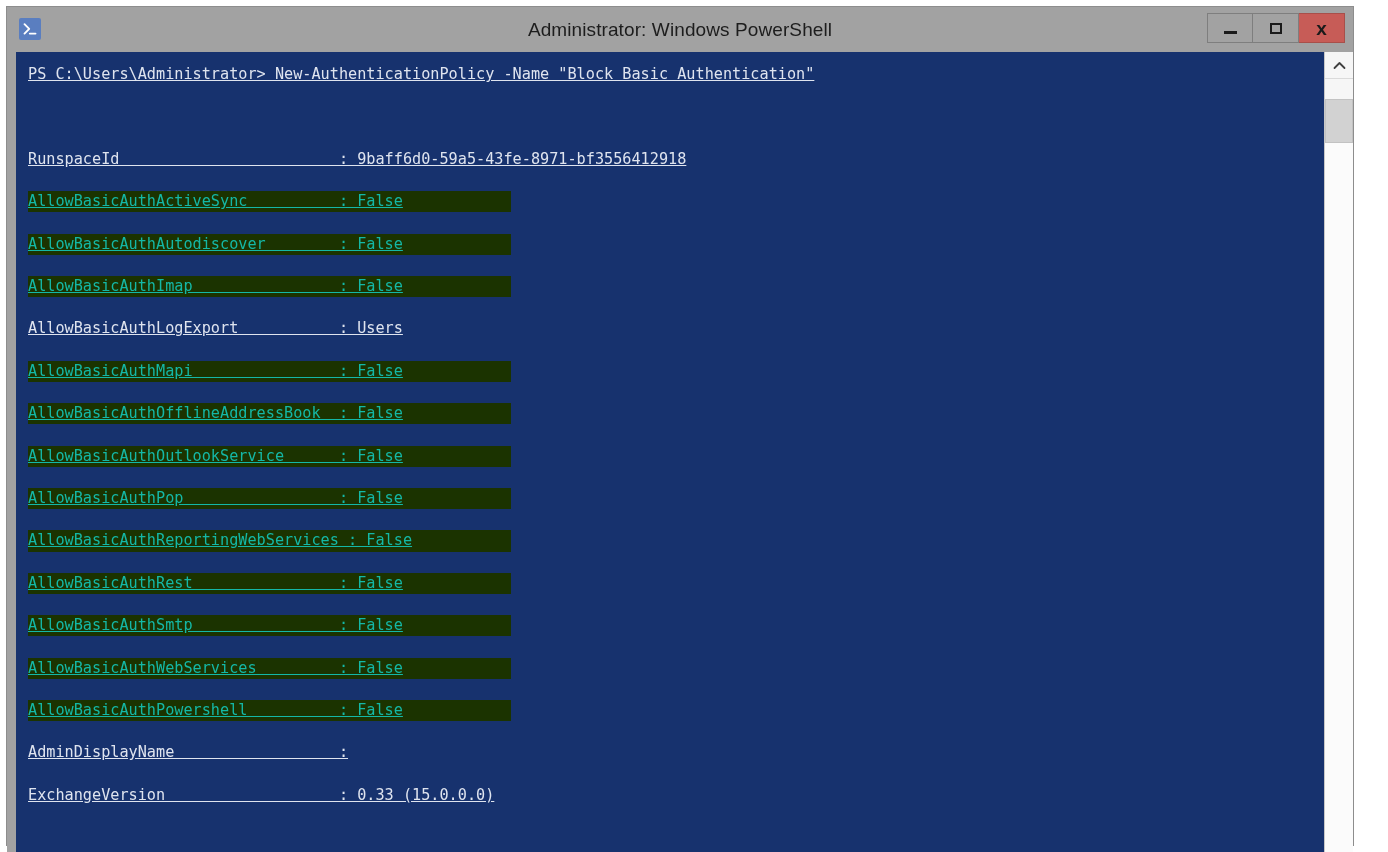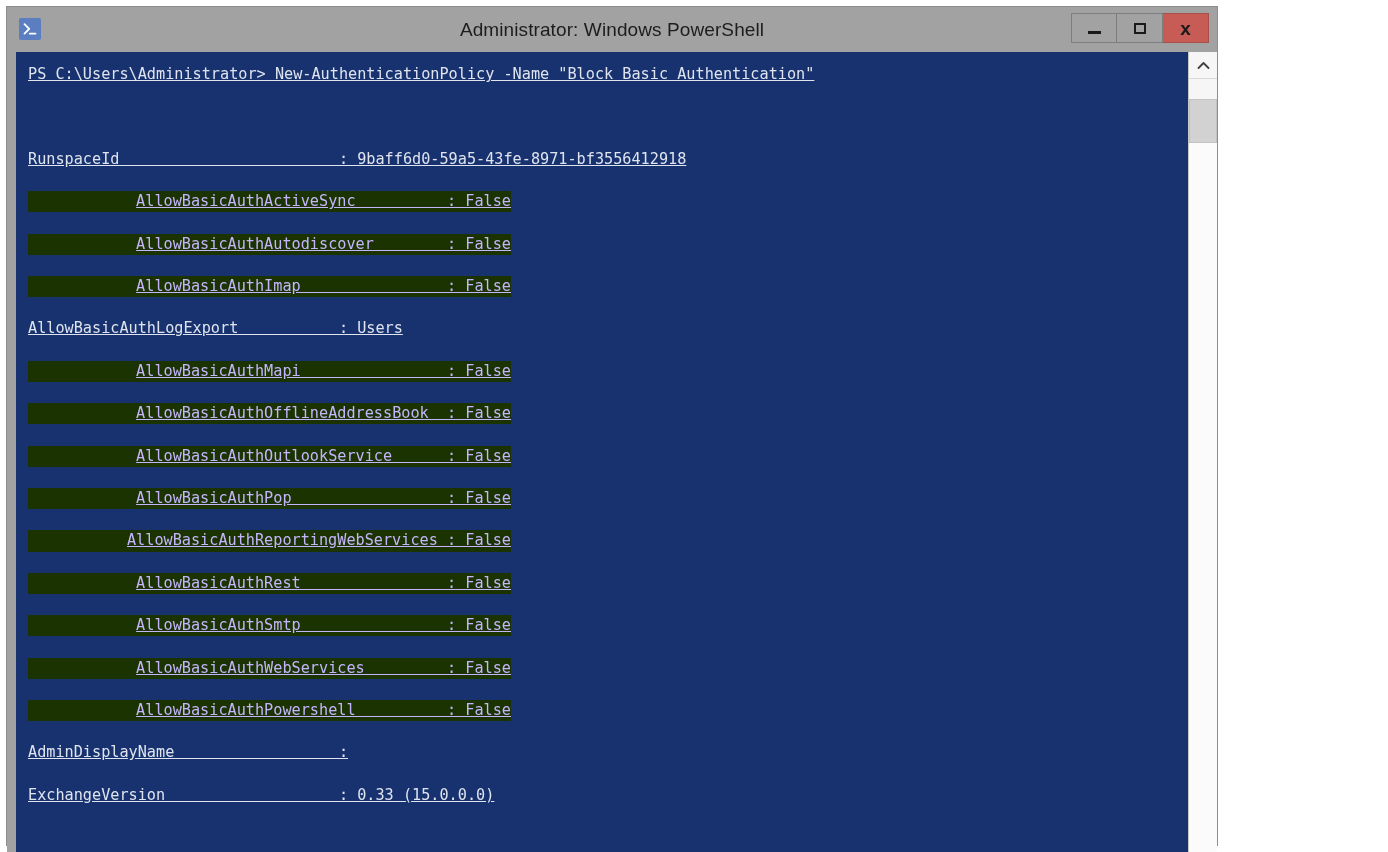--- a/index.html
+++ b/index.html
@@ -13,21 +13,21 @@
     height: 852px;
     overflow: hidden;
     font-family: "DejaVu Sans Mono", "Liberation Mono", monospace;
   }
 
   
   .window {
     position: absolute;
     left: 6px;
     top: 6px;
-    width: 1212px;
+    width: 1348px;
     height: 840px;
     background: #a2a2a2;
     border: 1px solid #8d8d8d;
     box-sizing: border-box;
     display: flex;
     flex-direction: column;
   }
 
   
   .titlebar {
@@ -152,23 +152,22 @@
     line-height: 21.2px;
     color: #dfe4ef;
     white-space: pre;
     letter-spacing: 0px;
   }
   .blank { display: block; height: 21.2px; }
 
   .line { display: block; position: relative; text-decoration: underline; }
   .line.hl {
     background: #1b3300;
-    color: #c4b5fd;
+    color: #14b8a6;
     width: 483px;
-    text-align: right;
   }
 </style>
 </head>
 <body>
 
 <div class="window">
 
   <div class="titlebar">
 
     <div class="app-icon">

